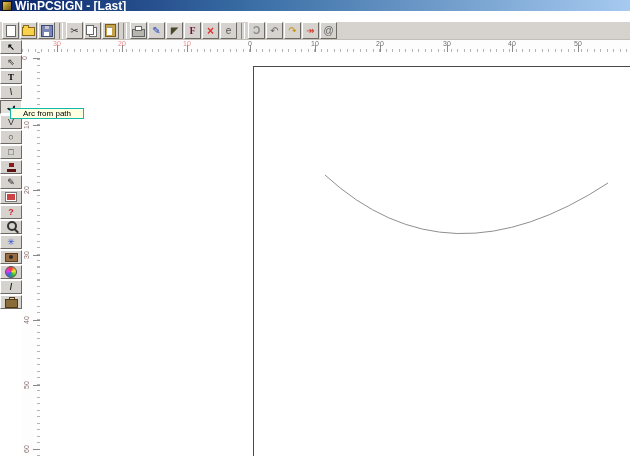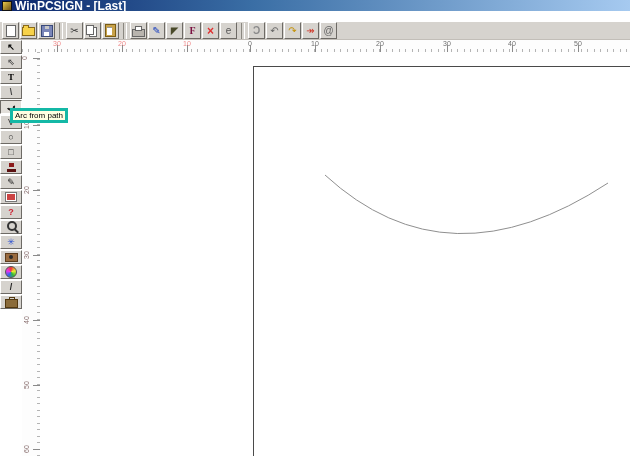--- a/index.html
+++ b/index.html
@@ -51,22 +51,22 @@
   .rlabel-v{position:absolute;left:1px;font-size:7px;transform:translateY(-50%) rotate(-90deg);color:#8a7070;}
   .rtick-v{position:absolute;right:0;height:1px;width:7px;background:#8a8a8a;}
 
   
   #canvas{position:absolute;left:40px;top:52px;width:590px;height:404px;background:#fff;}
   #page-border-v{position:absolute;left:213px;top:14px;width:1px;height:390px;background:#4a4a4a;}
   #page-border-h{position:absolute;left:213px;top:14px;width:377px;height:1px;background:#4a4a4a;}
   #arc-svg{position:absolute;left:0;top:0;}
 
   
-  #tooltip{position:absolute;background:#ffffe1;border:3px solid #14b8a6;font-size:8px;line-height:9px;
-    padding:0 2px;white-space:nowrap;z-index:50;}
+  #tooltip{position:absolute;background:#ffffe1;border:1px solid #14b8a6;font-size:8px;line-height:9px;
+    padding:0 12px;white-space:nowrap;z-index:50;}
 
   
   .i-page{width:8px;height:10px;background:#fff;border:1px solid #666;}
   .i-folder{width:11px;height:7px;background:#f7d24a;border:1px solid #8a6a18;position:relative;margin-top:2px;}
   .i-folder::before{content:'';position:absolute;left:0;top:-3px;width:4px;height:2px;background:#f7d24a;border:1px solid #8a6a18;border-bottom:none;}
   .i-floppy{width:10px;height:10px;background:#7a86b8;border:1px solid #3a4a7a;position:relative;}
   .i-floppy::before{content:'';position:absolute;left:2px;bottom:0;width:5px;height:4px;background:#fff;}
   .i-floppy::after{content:'';position:absolute;left:3px;top:0;width:4px;height:3px;background:#c8c8c8;}
   .i-copy{width:6px;height:8px;background:#fff;border:1px solid #666;box-shadow:3px 2px 0 -1px #fff,3px 2px 0 0 #666;margin:-2px 3px 0 -3px;}
   .i-paste{width:9px;height:11px;background:#c8a24a;border:1px solid #7a5c14;position:relative;}

